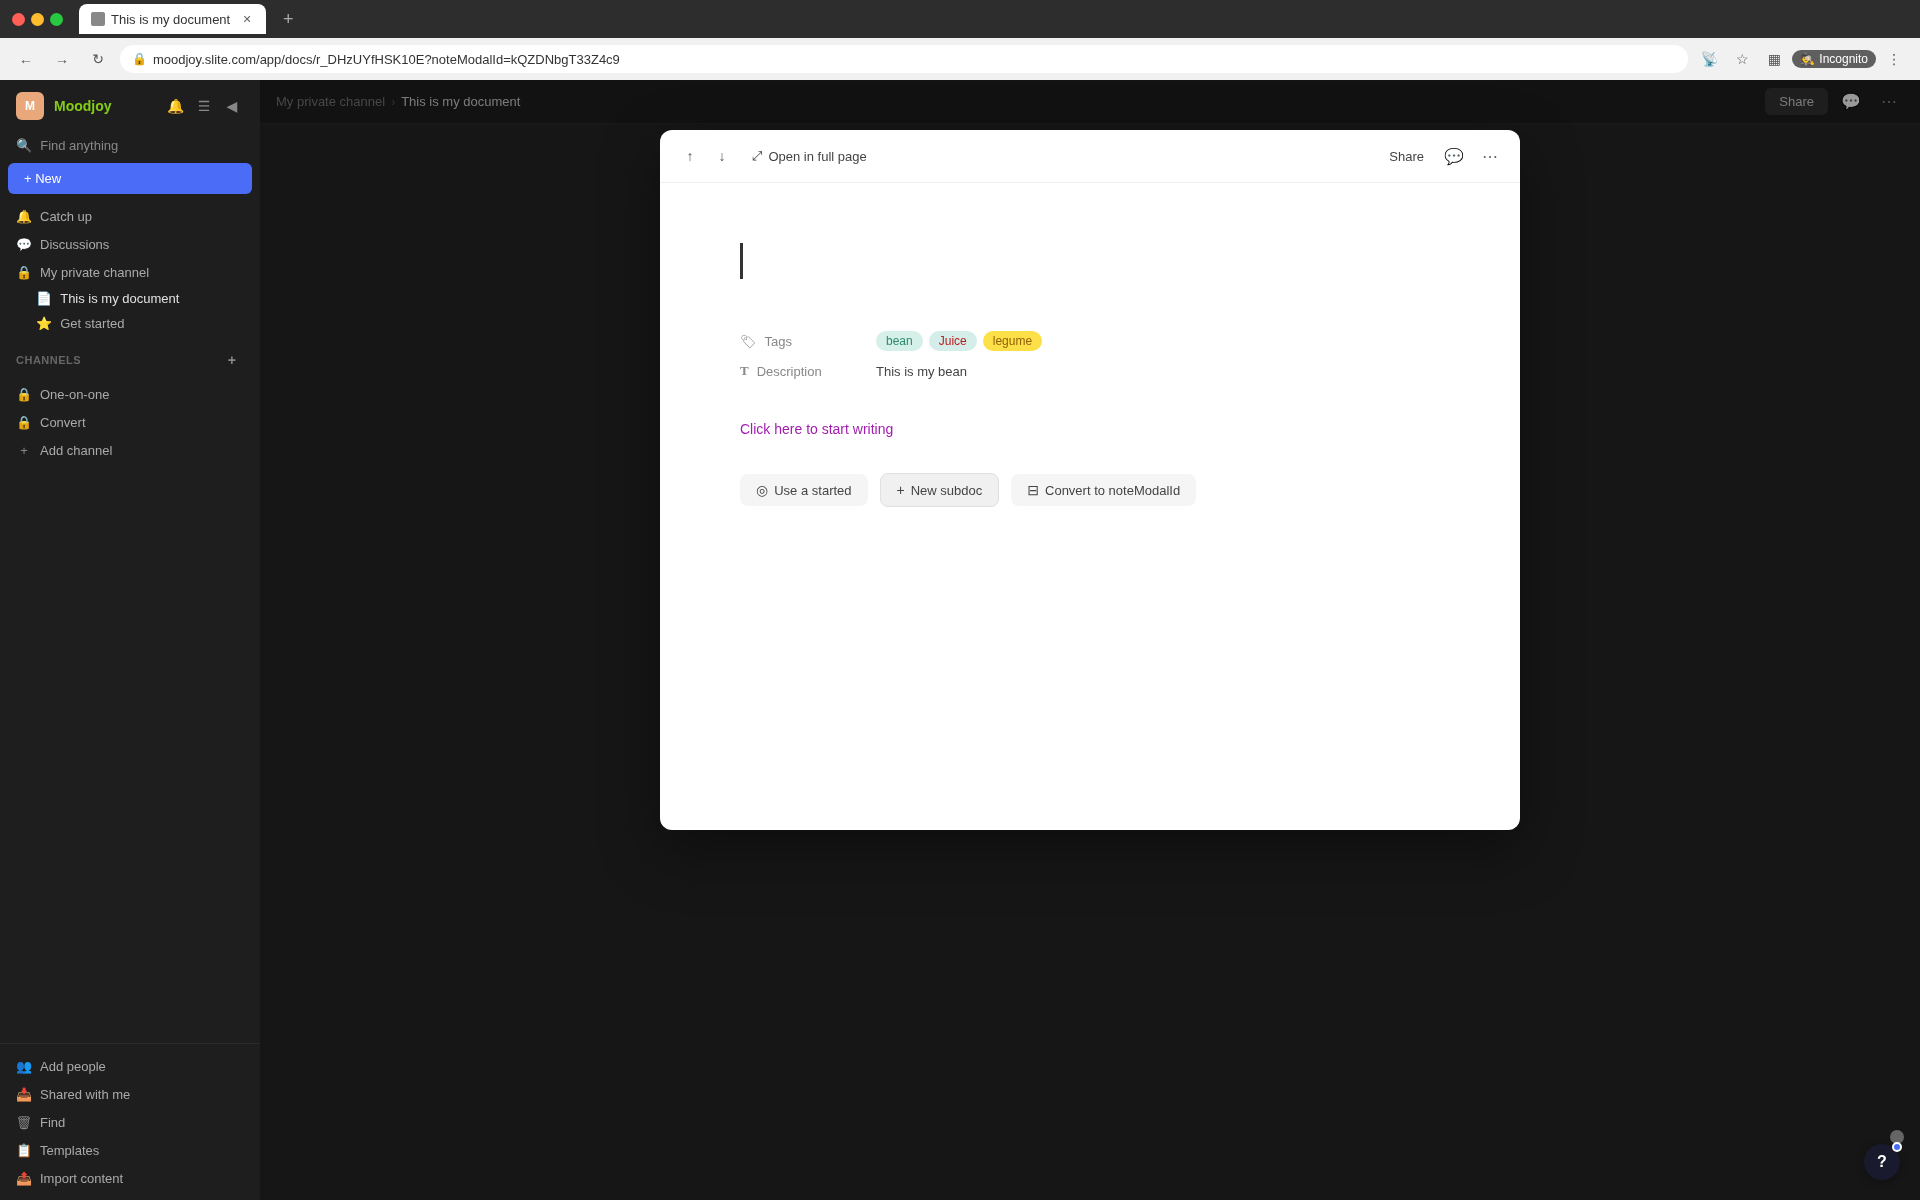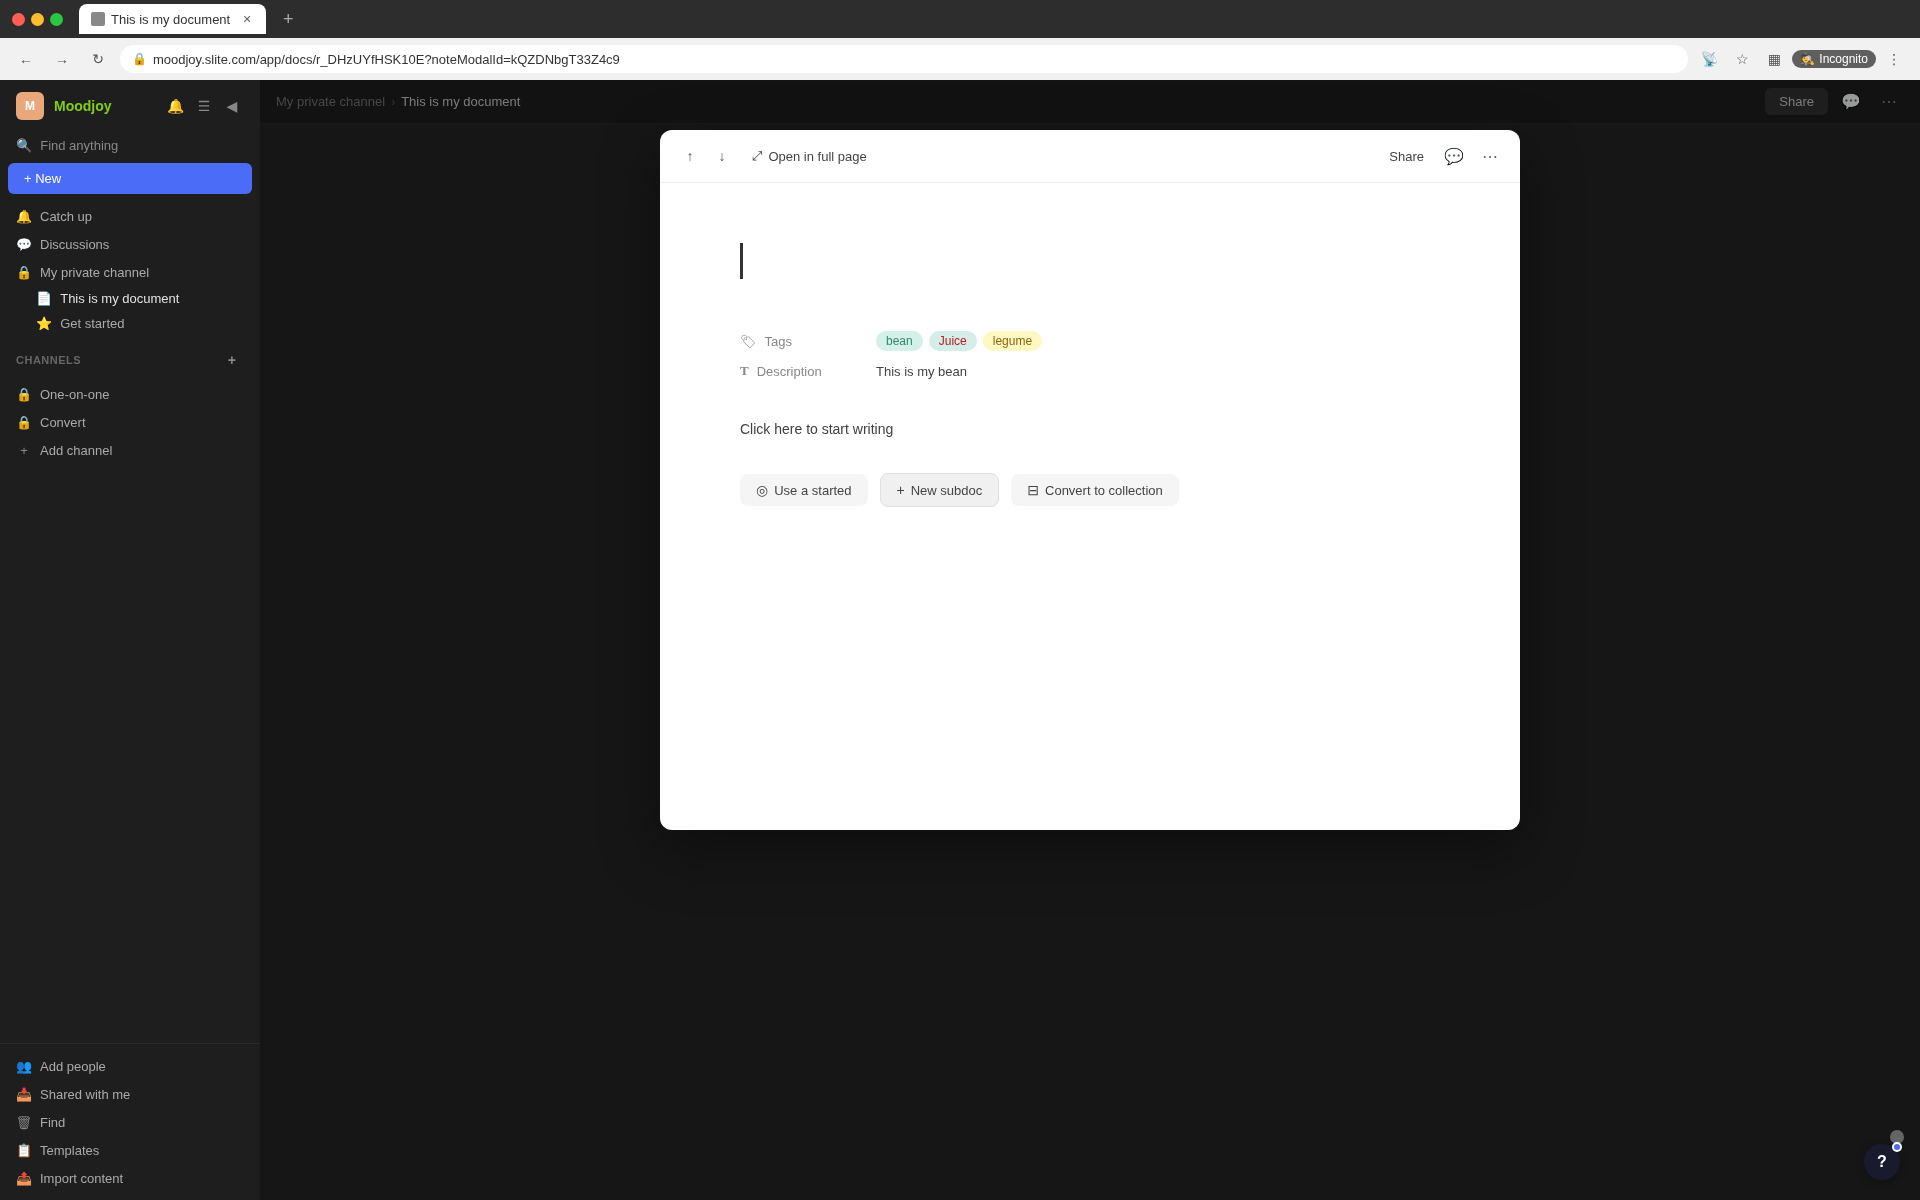--- a/index.html
+++ b/index.html
@@ -72,25 +72,25 @@
 
     
     .metadata-section { margin-bottom: 20px; }
     .metadata-row { display: flex; align-items: center; padding: 6px 0; gap: 16px; }
     .metadata-label { display: flex; align-items: center; gap: 8px; font-size: 13px; color: #888; min-width: 120px; }
     .metadata-label-icon { font-size: 13px; }
     .metadata-value { display: flex; align-items: center; gap: 6px; flex-wrap: wrap; }
     .tag { padding: 3px 10px; border-radius: 12px; font-size: 12px; font-weight: 400; }
     .tag-bean { background: #d4f0e8; color: #2d8a6a; }
     .tag-juice { background: #d4ede8; color: #b91c1c; }
-    .tag-legume { background: #fef9c3; color: #92610a; text-align: right; }
+    .tag-legume { background: #fde047; color: #92610a; text-align: right; }
     .description-text { font-size: 13px; color: #444; }
 
     
-    .writing-placeholder { font-size: 14px; color: #404040; padding: 16px 0; cursor: text; }
+    .writing-placeholder { font-size: 14px; color: #a21caf; padding: 16px 0; cursor: text; }
 
     
     .action-buttons { display: flex; align-items: center; gap: 12px; padding: 20px 0; }
     .action-btn { display: flex; align-items: center; gap: 6px; padding: 8px 16px; border-radius: 8px; font-size: 13px; cursor: pointer; border: none; }
     .action-btn-template { background: #f5f5f5; color: #444; }
     .action-btn-subdoc { background: #f0f0f0; color: #444; border: 1px solid #e0e0e0; }
     .action-btn-collection { background: #f5f5f5; color: #444; }
     .action-btn-icon { font-size: 14px; }
 
     
@@ -308,21 +308,21 @@
           <button class="action-btn action-btn-template">
             <span class="action-btn-icon">◎</span>
             <span>Use a started</span>
           </button>
           <button class="action-btn action-btn-subdoc">
             <span class="action-btn-icon">+</span>
             <span>New subdoc</span>
           </button>
           <button class="action-btn action-btn-collection">
             <span class="action-btn-icon">⊟</span>
-            <span>Convert to collection</span>
+            <span>Convert to noteModalId</span>
           </button>
         </div>
 
       </div>
     </div>
 
     <div class="help-bubble">
       <div class="help-circle"></div>
       <div class="help-btn">
         <span>?</span>

